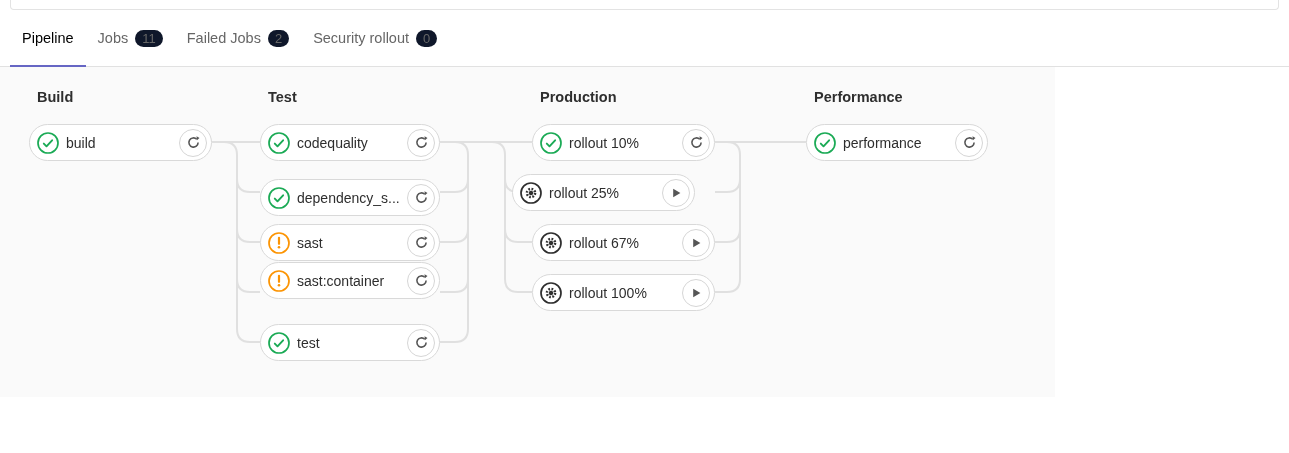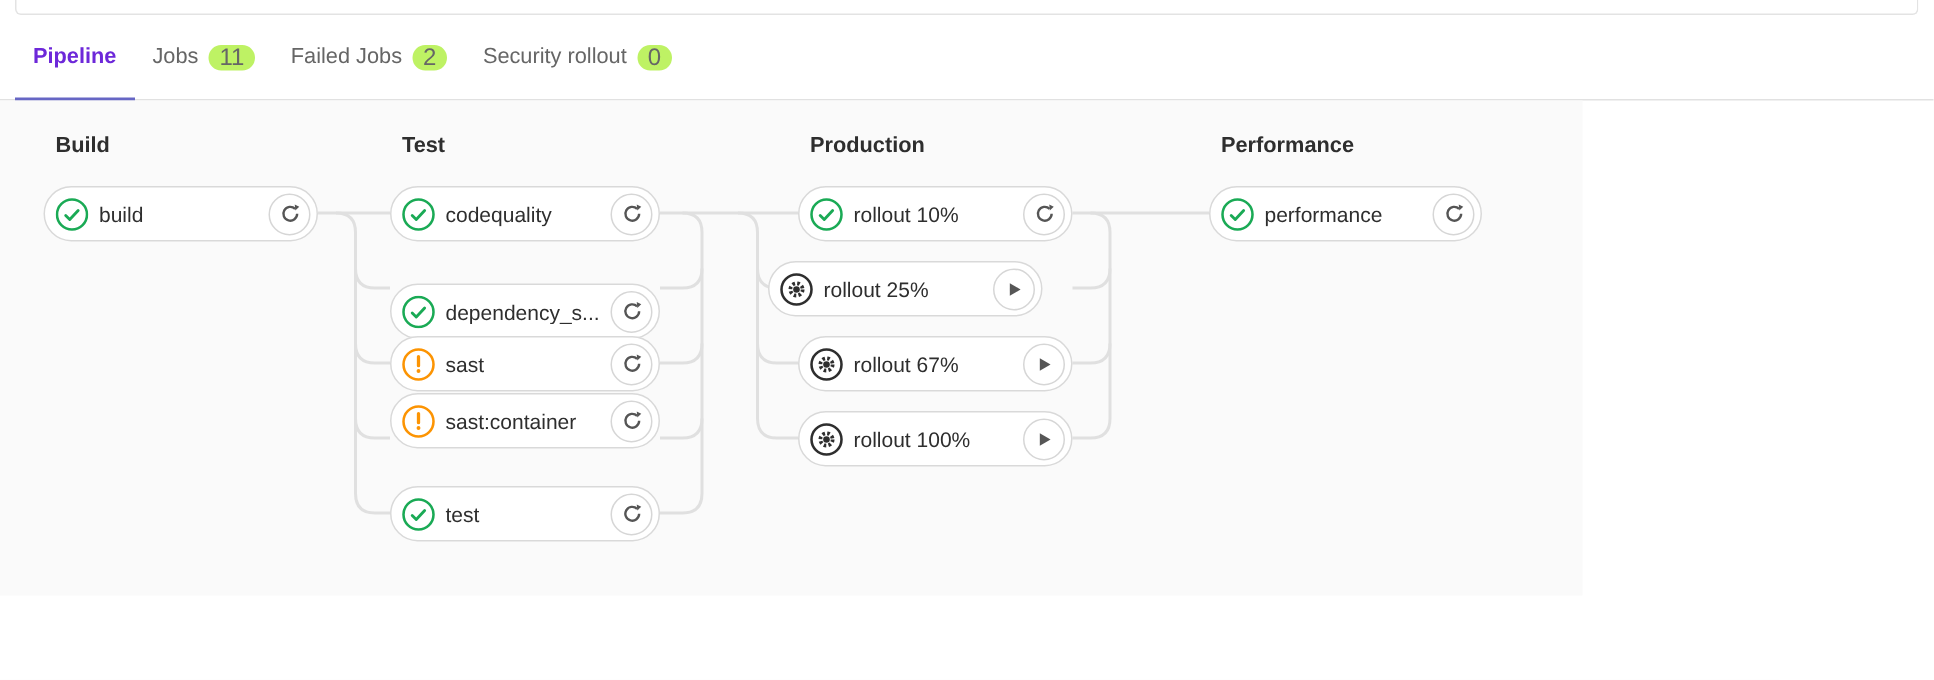--- a/index.html
+++ b/index.html
@@ -17,27 +17,27 @@
   
   .tabbar {
     position: absolute; top: 10px; left: 0; right: 0; height: 57px;
     display: flex; align-items: stretch; padding-left: 10px;
     border-bottom: 1px solid #e1e1e1; background: #fff;
   }
   .tab {
     display: flex; align-items: center; gap: 7px; padding: 0 12px;
     font-size: 14.5px; color: #666; cursor: pointer; position: relative;
   }
-  .tab.active { color: #6d28d9; font-weight: bold; justify-content: flex-end; }
+  .tab.active { color: #000000; font-weight: normal; justify-content: flex-end; }
   .tab.active::after {
     content: ""; position: absolute; left: 0; right: 0; bottom: -1px;
     height: 2px; background: #6666c4;
   }
   .badge {
-    background: #bef264; color: #666; font-size: 16px; font-weight: normal;
+    background: #0f172a; color: #666; font-size: 13px; font-weight: normal;
     border-radius: 9px; padding: 1px 7px; line-height: 15px;
   }
   
   .graph {
     position: absolute; top: 67px; left: 0; width: 1055px; height: 330px;
     background: #fafafa;
   }
   .lines { position: absolute; top: 0; left: 0; }
   .lines path { stroke: #e0e0e0; stroke-width: 2; fill: none; }
   .stage-title {
@@ -139,21 +139,21 @@
     </span>
     <span class="jlabel">codequality</span>
     <button class="action">
       <svg width="15" height="15" viewBox="0 0 16 16">
           <path d="M12.9 8a4.9 4.9 0 1 1-1.44-3.46" fill="none" stroke="#555" stroke-width="1.7"></path>
           <polygon points="11.2,1.4 14.4,3.1 11.6,5.6" fill="#555"></polygon>
         </svg>
     </button>
   </div>
 
-  <div class="job" style="left:260px;top:122px;width:180px">
+  <div class="job" style="left:260px;top:112px;width:180px">
     <span class="sicon">
       <svg width="22" height="22" viewBox="0 0 22 22">
           <circle cx="11" cy="11" r="10" fill="#fff" stroke="#1aaa55" stroke-width="1.7"></circle>
           <path d="M6.8 11.6l2.7 2.7 5.6-6" fill="none" stroke="#1aaa55" stroke-width="1.9" stroke-linecap="round" stroke-linejoin="round"></path>
         </svg>
     </span>
     <span class="jlabel">dependency_s...</span>
     <button class="action">
       <svg width="15" height="15" viewBox="0 0 16 16">
           <path d="M12.9 8a4.9 4.9 0 1 1-1.44-3.46" fill="none" stroke="#555" stroke-width="1.7"></path>

